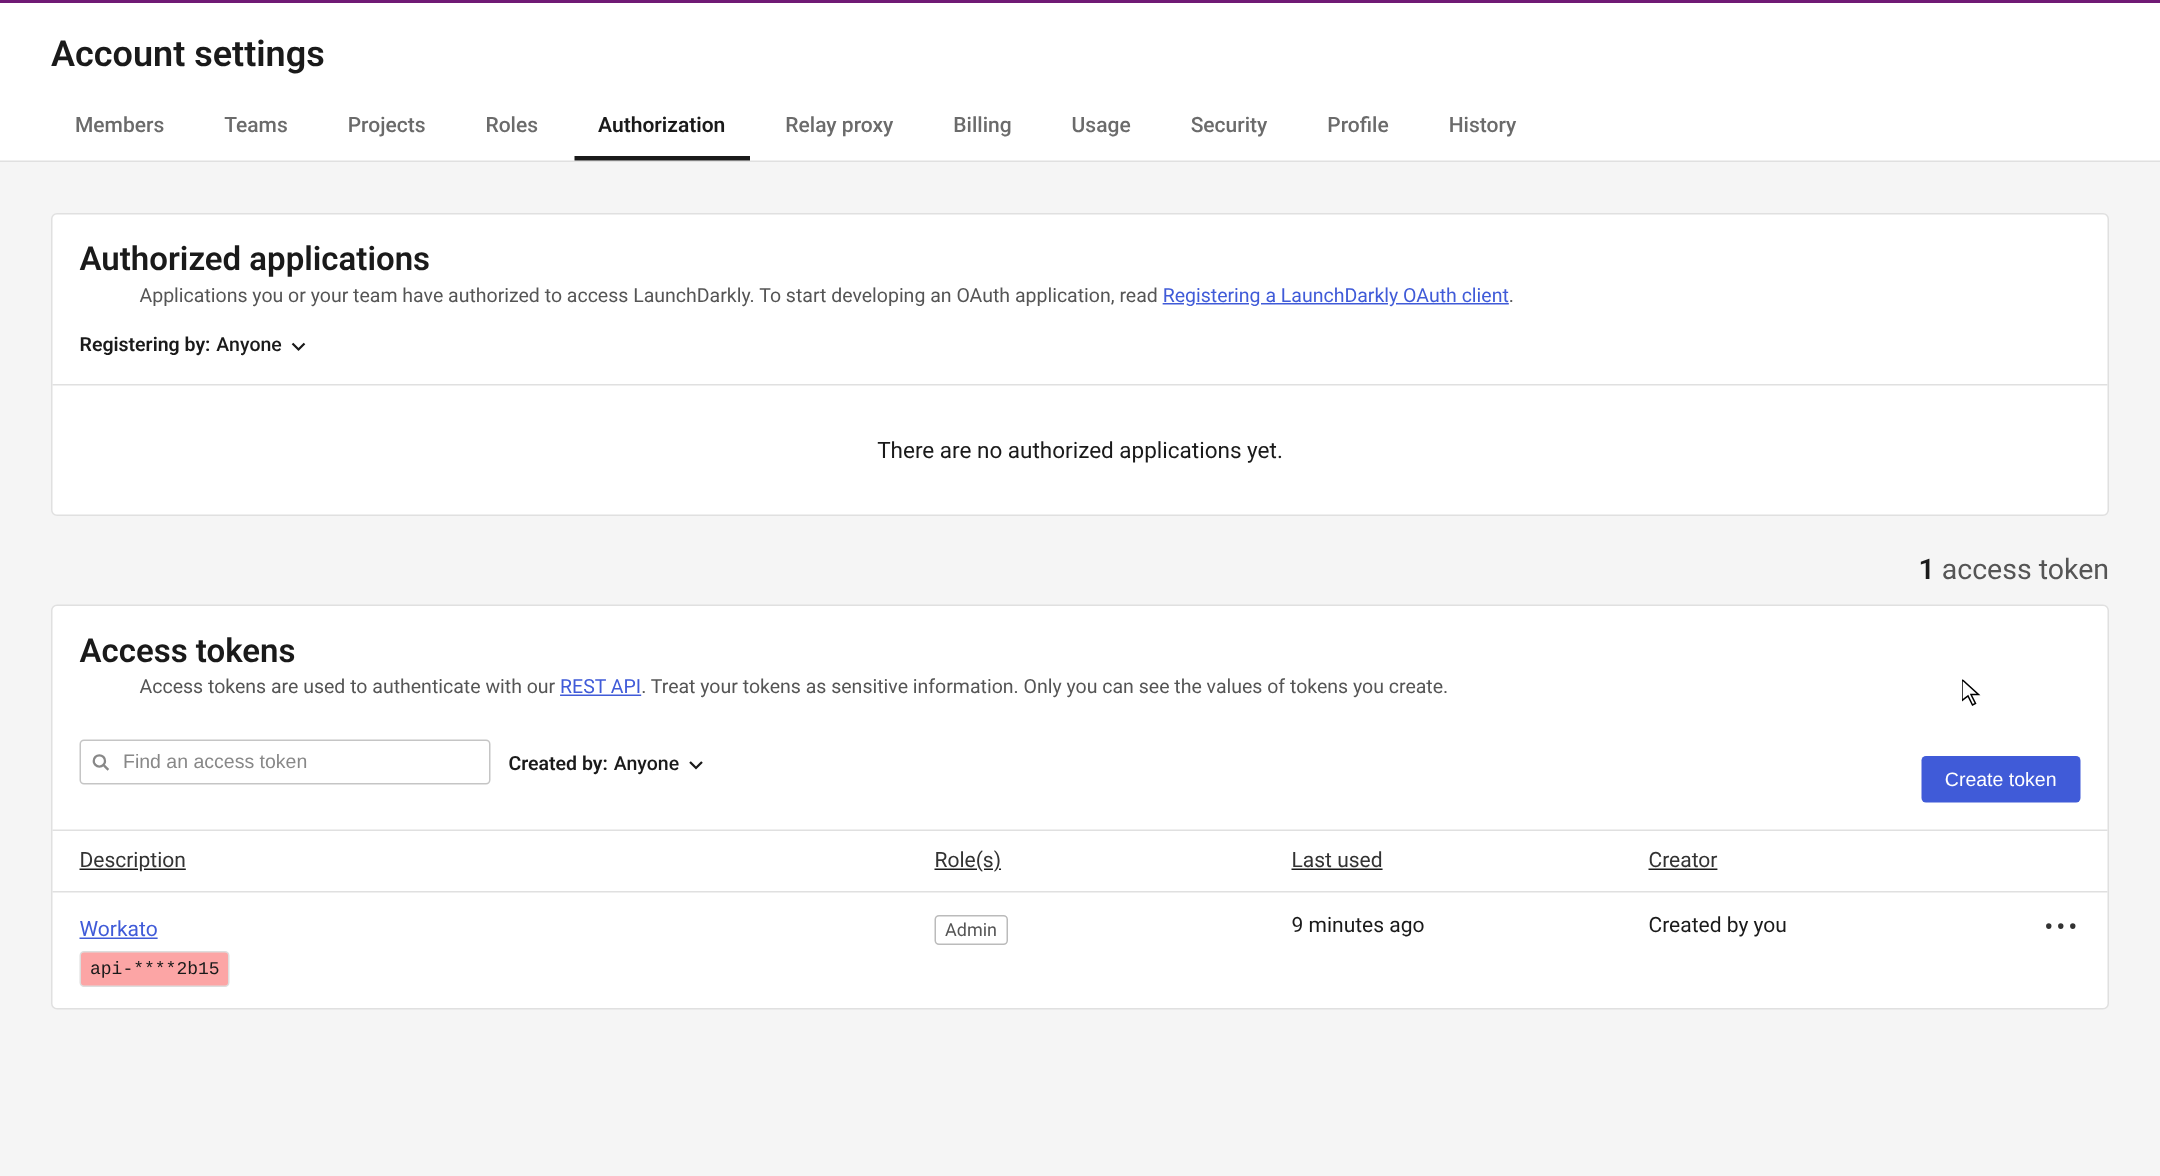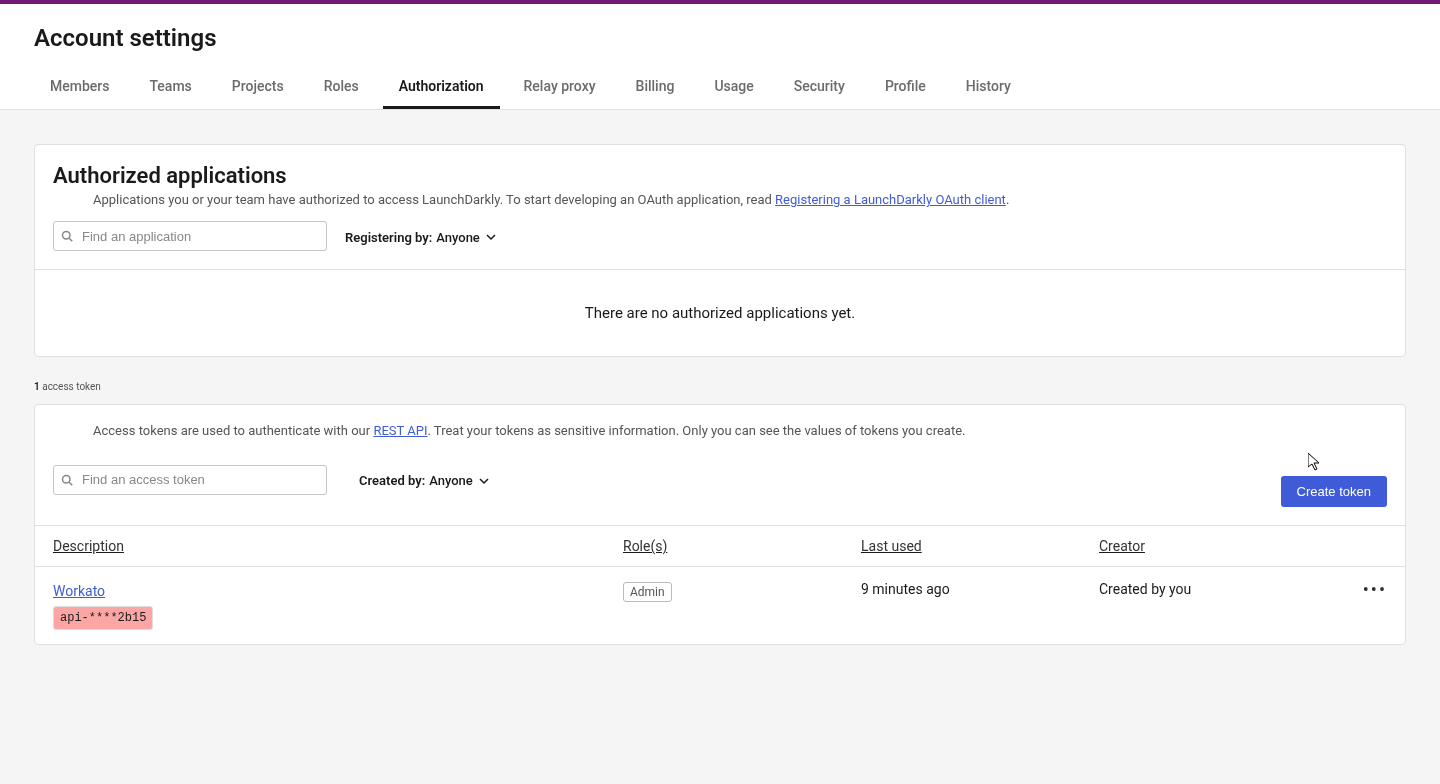--- a/index.html
+++ b/index.html
@@ -10,21 +10,21 @@
     body {
       font-family: -apple-system, BlinkMacSystemFont, 'Segoe UI', Roboto, Helvetica, Arial, sans-serif;
       background: #f5f5f5;
       color: #1a1a1a;
       width: 1440px;
       height: 784px;
     }
     .header {
       background: white;
       border-bottom: 1px solid #e0e0e0;
-      border-top: 4px solid #701a75;
+      border-top: 2px solid #701a75;
     }
     .page-title {
       font-size: 24px;
       font-weight: 600;
       padding: 20px 34px 14px;
     }
     .tabs {
       display: flex;
       padding: 0 34px;
       gap: 8px;
@@ -118,39 +118,39 @@
       height: 10px;
     }
     .empty-state {
       padding: 34px;
       text-align: center;
       font-size: 15px;
       color: #1a1a1a;
       border-top: 1px solid #e0e0e0;
     }
     .count-line {
-      text-align: left;
-      font-size: 10px;
+      text-align: right;
+      font-size: 19px;
       color: #555;
       margin-bottom: 12px;
     }
     .count-num {
       font-weight: 600;
       color: #1a1a1a;
     }
     .controls-with-button {
       display: flex;
       align-items: center;
       justify-content: space-between;
       margin-top: 14px;
     }
     .controls-left {
       display: flex;
       align-items: center;
-      gap: 32px;
+      gap: 12px;
     }
     .btn-primary {
       background: #405bd8;
       color: white;
       border: none;
       padding: 8px 16px;
       border-radius: 3px;
       font-size: 13px;
       font-weight: 500;
       cursor: pointer;
@@ -246,47 +246,41 @@
 
 <div class="content">
 
   <div class="card">
     <div class="card-header">
       <h2 class="card-title">Authorized applications</h2>
       <p class="card-desc">
         <span>Applications you or your team have authorized to access LaunchDarkly. To start developing an OAuth application, read </span><a href="#">Registering a LaunchDarkly OAuth client</a><span>.</span>
       </p>
       <div class="controls">
-        <div class="search-input-wrap">
-          <svg class="search-icon" viewBox="0 0 16 16" fill="none" stroke="currentColor" stroke-width="2">
-            <circle cx="7" cy="7" r="5"></circle>
-              <line x1="11" y1="11" x2="15" y2="15"></line>
-          </svg>
-          <input type="text" class="search-input" placeholder="Find an application" style="">
-        </div>
         <div>
           <span class="filter-label">Registering by:</span>
           <span class="filter-value">
             <span>Anyone</span>
             <svg class="chevron-down" viewBox="0 0 10 10" fill="none" stroke="currentColor" stroke-width="1.5">
                 <polyline points="1,3 5,7 9,3"></polyline>
               </svg>
           </span>
         </div>
       </div>
     </div>
     <div class="empty-state">There are no authorized applications yet.</div>
   </div>
 
   <div class="count-line">
     <span class="count-num">1</span><span> access token</span>
   </div>
 
   <div class="card">
     <div class="card-header">
+      <h2 class="card-title">Access tokens</h2>
       <p class="card-desc">
         <span>Access tokens are used to authenticate with our </span><a href="#">REST API</a><span>. Treat your tokens as sensitive information. Only you can see the values of tokens you create.</span>
       </p>
       <div class="controls-with-button">
         <div class="controls-left">
           <div class="search-input-wrap">
             <svg class="search-icon" viewBox="0 0 16 16" fill="none" stroke="currentColor" stroke-width="2">
               <circle cx="7" cy="7" r="5"></circle>
                 <line x1="11" y1="11" x2="15" y2="15"></line>
             </svg>

